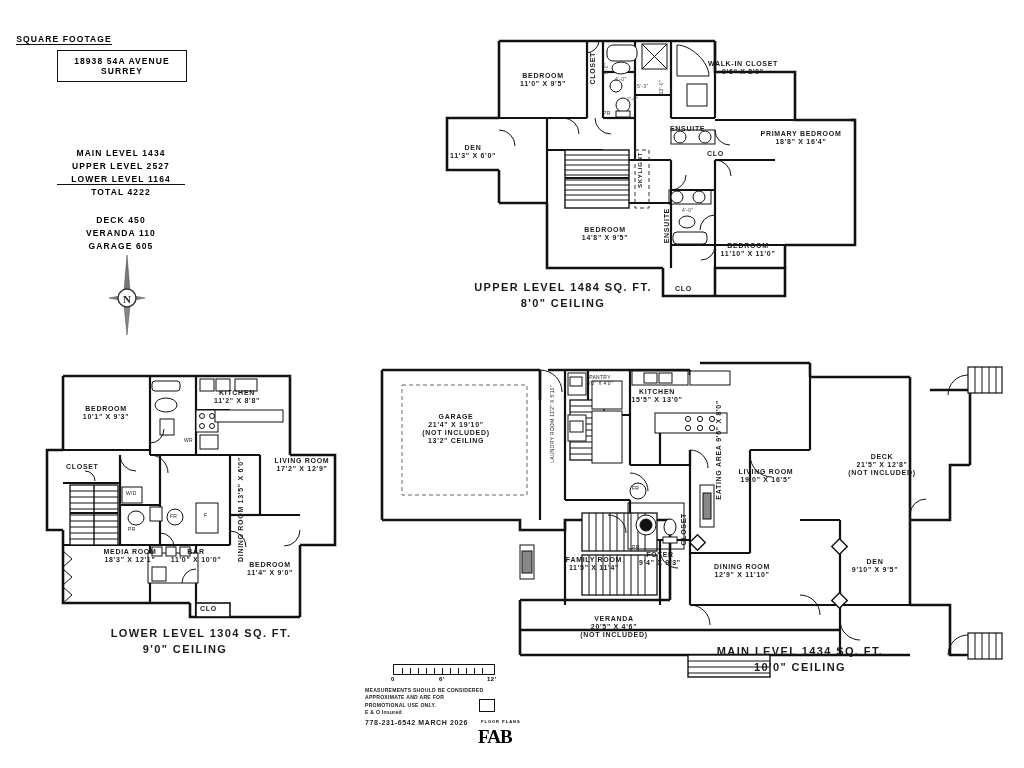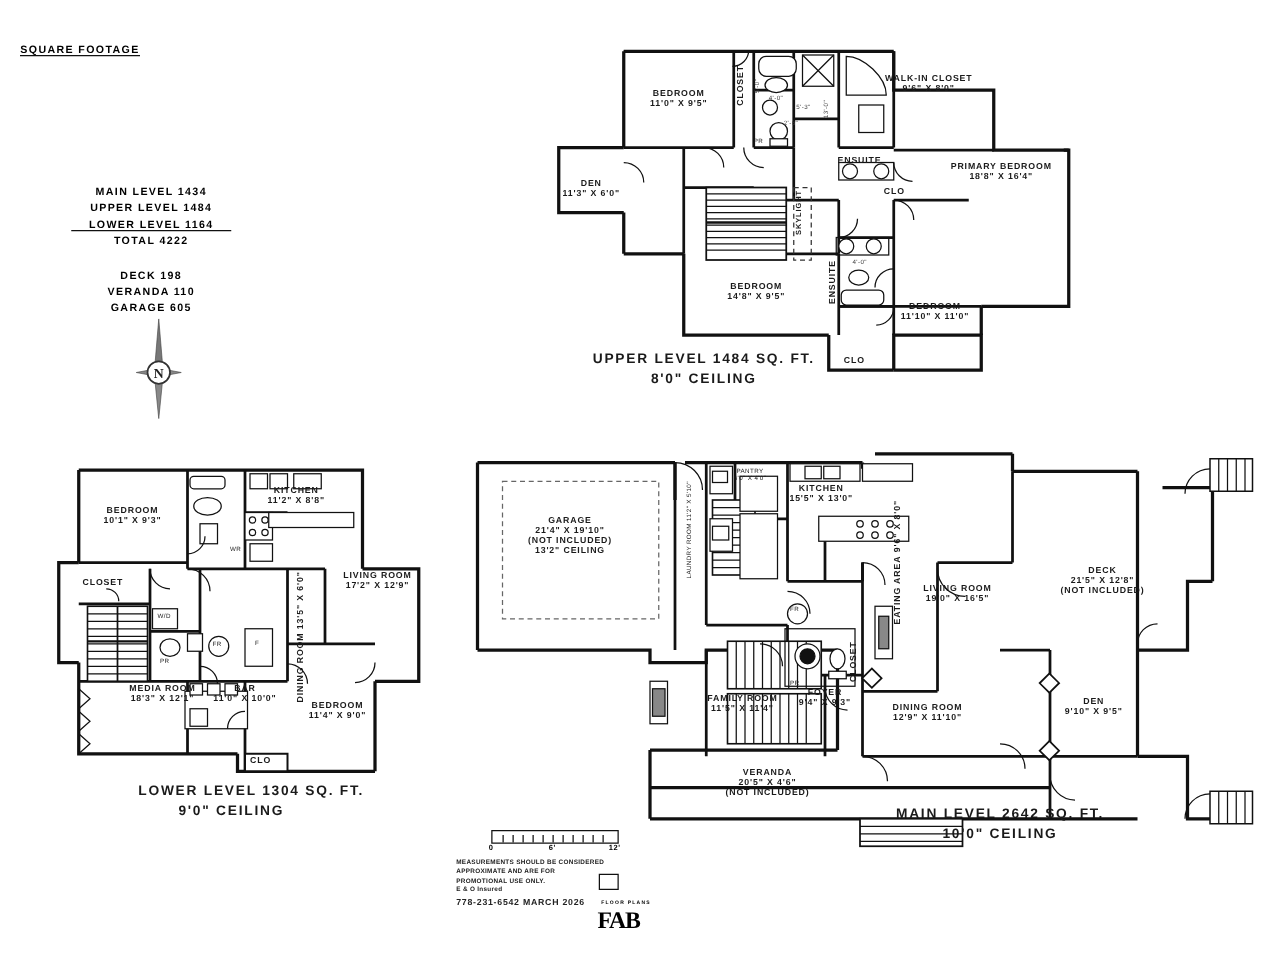--- a/index.html
+++ b/index.html
@@ -50,30 +50,34 @@
   #fab{position:absolute;left:478px;top:698px;width:48px;height:28px;}
   #fab .fabtxt{position:absolute;left:0;top:0;font-family:"Liberation Serif",serif;font-size:19px;font-weight:700;letter-spacing:-1px;margin-top:28px;}
   #fab .fabsub{position:absolute;left:3px;top:21px;font-size:4px;font-weight:700;letter-spacing:1px;}
   #fab .fabbox{position:absolute;left:1px;top:1px;width:14px;height:11px;border:1px solid #111;}
 </style>
 </head>
 <body>
 
 <div id="page">
 
+  <div id="titlebox">
+    <div>18938 54A AVENUE</div>
+    <div>SURREY</div>
+  </div>
 
   <div class="sf" style="left:57px;top:100px;width:128px;">
     <span class="uline">SQUARE FOOTAGE</span>
   </div>
   <div class="sf abs" style="left:57px;top:114px;width:128px;">MAIN LEVEL 1434</div>
-  <div class="sf abs" style="left:57px;top:127px;width:128px;">UPPER LEVEL 1484</div>
+  <div class="sf abs" style="left:57px;top:127px;width:128px;">UPPER LEVEL 2527</div>
   <div class="sf abs" style="left:57px;top:140px;width:128px;border-bottom:1.2px solid #111;">LOWER LEVEL 1164</div>
   <div class="sf abs" style="left:57px;top:153px;width:128px;">TOTAL 4222</div>
 
-  <div class="sf abs" style="left:57px;top:181px;width:128px;">DECK 198</div>
+  <div class="sf abs" style="left:57px;top:181px;width:128px;">DECK 450</div>
   <div class="sf abs" style="left:57px;top:194px;width:128px;">VERANDA 110</div>
   <div class="sf abs" style="left:57px;top:207px;width:128px;">GARAGE 605</div>
 
   <div id="compass">
     <svg width="44" height="80" viewBox="0 0 44 80">
       <polygon points="22,0 25,36 22,44 19,36" fill="#777" stroke="#444" stroke-width=".5"></polygon>
       <polygon points="22,80 25,50 22,42 19,50" fill="#888" stroke="#444" stroke-width=".5"></polygon>
       <polygon points="4,43 20,40 24,43 20,46" fill="#888" stroke="#444" stroke-width=".5"></polygon>
       <polygon points="40,43 24,40 20,43 24,46" fill="#888" stroke="#444" stroke-width=".5"></polygon>
       <circle cx="22" cy="43" r="9" fill="#fff" stroke="#333" stroke-width="1.4"></circle>
@@ -511,21 +515,21 @@
       <span>DINING ROOM</span><br><span class="d">12'9" X 11'10"</span>
     </div>
     <div class="txt rm ctr" style="left:505px;top:203px;">
       <span>DEN</span><br><span class="d">9'10" X 9'5"</span>
     </div>
 
     <div class="txt rm vert" style="left:310px;top:158px;">CLOSET</div>
     <div class="txt tiny" style="left:262px;top:190px;">PR</div>
     <div class="txt tiny" style="left:262px;top:131px;">FR</div>
 
-    <div class="txt lvl ctr" style="left:430px;top:290px;">MAIN LEVEL 2642 SQ. FT.</div>
+    <div class="txt lvl ctr" style="left:430px;top:290px;">MAIN LEVEL 1434 SQ. FT.</div>
     <div class="txt lvl ctr" style="left:430px;top:306px;">10'0" CEILING</div>
   </div>
 
   <div id="scalebar">
     <div class="tick" style="left:8px;"></div>
       <div class="tick" style="left:16px;"></div>
     <div class="tick" style="left:24px;"></div>
       <div class="tick" style="left:32px;"></div>
     <div class="tick" style="left:40px;"></div>
       <div class="tick" style="left:48px;"></div>

